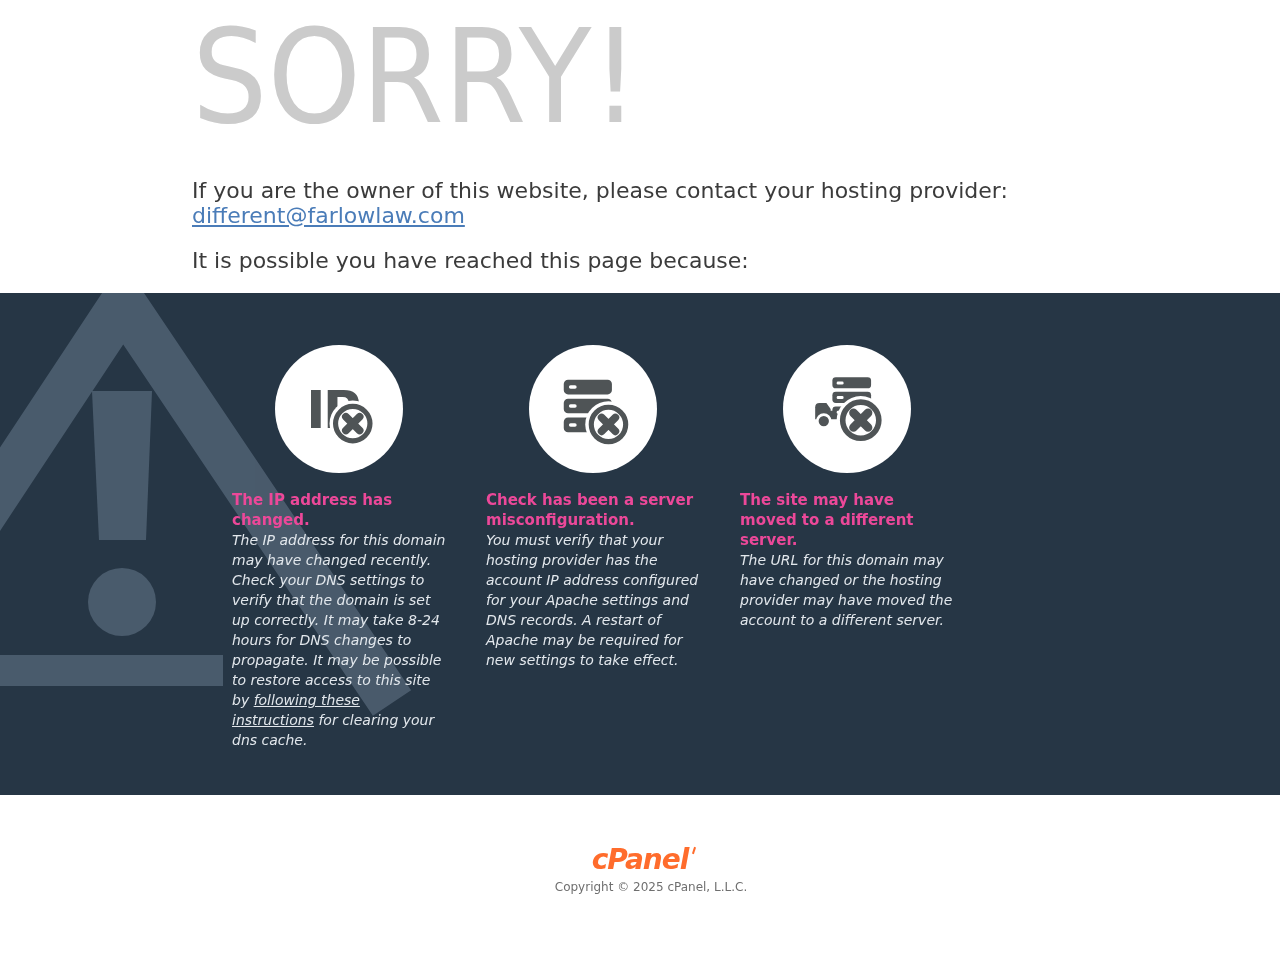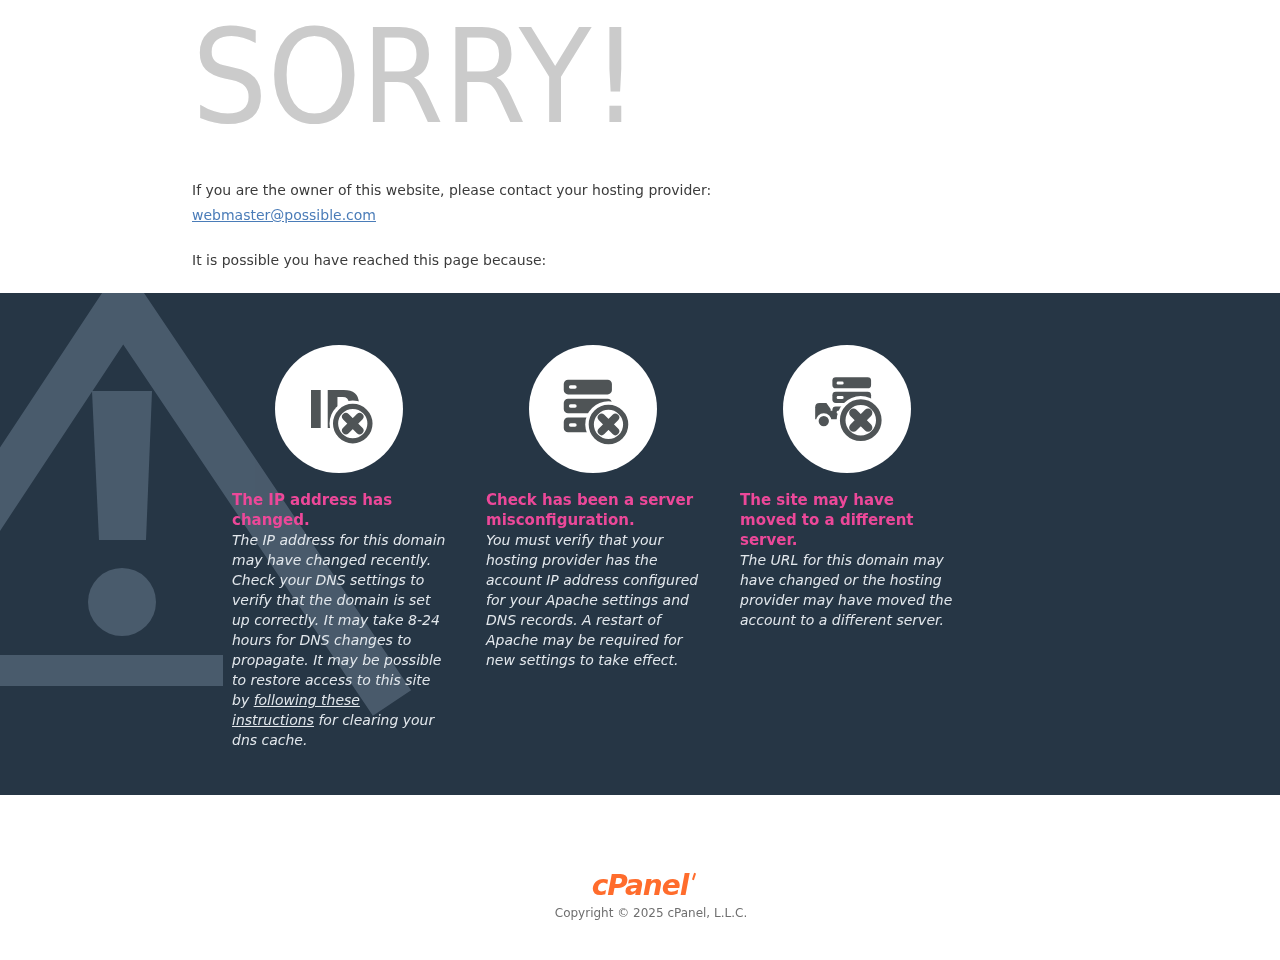--- a/index.html
+++ b/index.html
@@ -25,21 +25,21 @@
     white-space: nowrap;
   }
   h1.sorry .squeeze {
     display: inline-block;
     transform: scaleX(0.915);
     transform-origin: 0 50%;
   }
 
   .top-section p {
     margin: 0 0 20px 0;
-    font-size: 14px;
+    font-size: 22px;
     line-height: 25px;
     color: #3b3b3b;
   }
   a.email-link { color: #4a7cb8; text-decoration: underline; cursor: pointer; }
 
   
   .dark-section {
     position: relative;
     margin-top: 20px;
     width: 1280px;
@@ -76,21 +76,21 @@
   .card p {
     margin: 0;
     font-size: 14px;
     line-height: 20px;
     color: #e2e7ec;
     font-style: italic;
   }
   .card p a.inline-link { color: #e2e7ec; text-decoration: underline; cursor: pointer; }
 
   
-  footer { padding-top: 76px; text-align: center; }
+  footer { padding-top: 50px; text-align: center; }
   .cpanel-logo {
     display: inline-block;
     position: relative;
     font-size: 28px;
     line-height: 30px;
     font-weight: bold;
     font-style: italic;
     color: #ff6c2c;
     letter-spacing: -1px;
     cursor: pointer;
@@ -112,21 +112,21 @@
 </style>
 </head>
 <body>
 
 <main>
 
   <section class="top-section">
     <h1 class="sorry"><span class="squeeze">SORRY!</span></h1>
     <p>
       <span>If you are the owner of this website, please contact your hosting provider:</span><br>
-      <a class="email-link">webmaster@possible.com</a>
+      <a class="email-link">different@farlowlaw.com</a>
     </p>
     <p>It is possible you have reached this page because:</p>
   </section>
 
   <section class="dark-section">
 
     <svg class="bg-graphic" width="520" height="502" viewBox="0 0 520 502" aria-hidden="true">
       <g opacity="0.32">
         <path d="M -136 402 L 123 10 L 392 410" fill="none" stroke="#94a9be" stroke-width="46" stroke-linejoin="round" stroke-linecap="butt"></path>
         <rect x="-20" y="362" width="243" height="31" fill="#94a9be"></rect>

